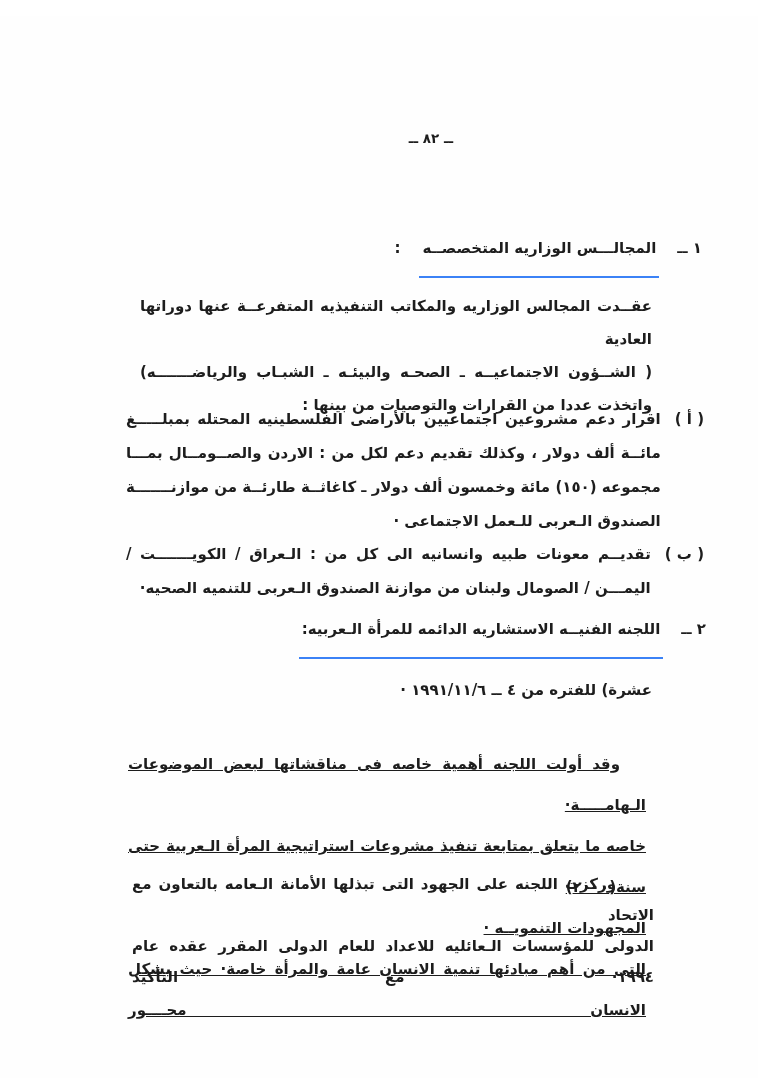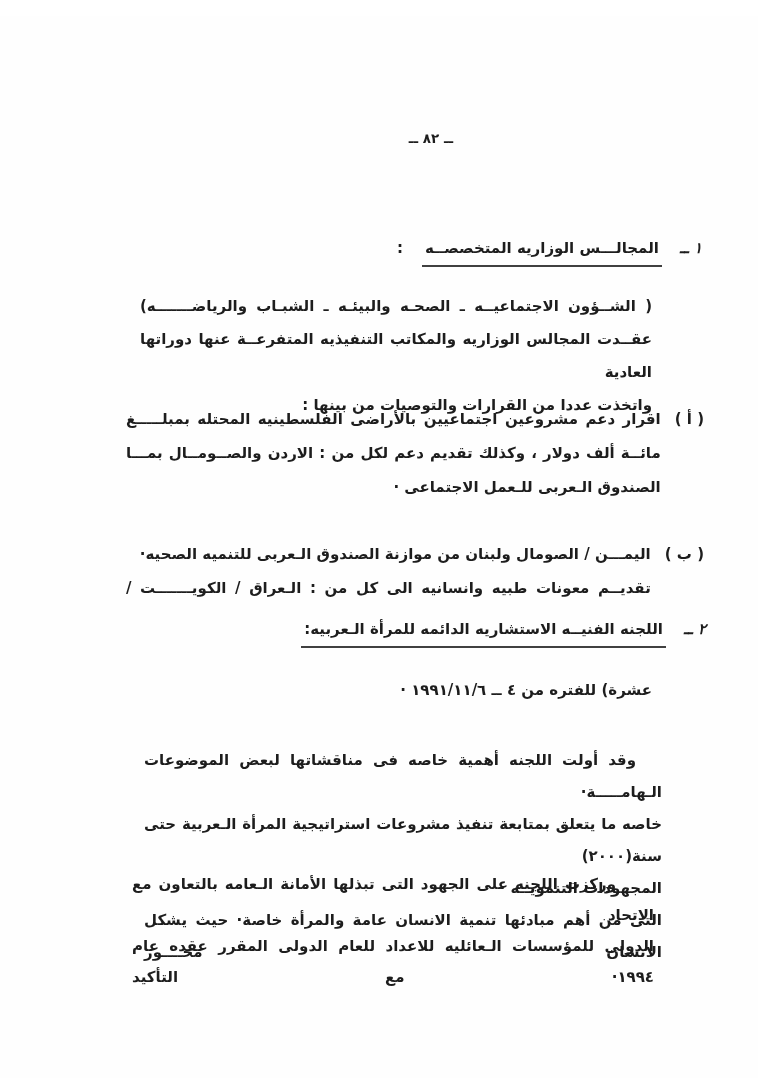--- a/index.html
+++ b/index.html
@@ -20,27 +20,27 @@
     text-align:center;padding-left:104px;
     font-size:13.5px;letter-spacing:1px;
   }
   .heading{
     position:absolute;
     display:flex;align-items:flex-start;gap:18px;
     font-size:15px;white-space:nowrap;
   }
   .h1{top:223px;right:56px;}
   .h2{top:604px;right:52px;}
-  .hnum{flex:none;font-style:italic;}
-  .htitle{border-bottom:2px solid #404040;padding:0 3px 8px 3px;}
+  .hnum{flex:none;}
+  .htitle{border-bottom:2px solid #3b82f6;padding:0 3px 19px 3px;}
   .hsuffix{margin-right:1px;}
   .para{position:absolute;font-size:15px;}
   .intro{top:274px;right:106px;width:512px;line-height:33px;}
   .p-tm{top:658px;right:106px;width:514px;line-height:33px;}
-  .p-wqd{top:728px;right:96px;width:518px;line-height:32px;}
+  .p-wqd{top:728px;right:112px;width:518px;line-height:41px;text-decoration:underline;}
   .p-wrk{top:853px;right:104px;width:522px;line-height:31px;}
   .item{
     position:absolute;right:54px;left:126px;
     display:flex;gap:14px;align-items:flex-start;
     font-size:15px;line-height:34px;
   }
   .item-a{top:386px;}
   .item-b{top:521px;}
   .item .marker{flex:none;}
   .item .itext{flex:1;min-width:0;}
@@ -56,39 +56,40 @@
 
   <div class="pageno">ــ  ٨٢  ــ</div>
 
   <div class="heading h1">
     <span class="hnum">١ ــ</span>
     <span class="htitle">المجالـــس الوزاريه المتخصصــه</span>
     <span class="hsuffix">:</span>
   </div>
 
   <div class="para intro">
+    <div class="line just">عقــدت المجالس الوزاريه والمكاتب التنفيذيه المتفرعــة عنها دوراتها العادية</div>
     <div class="line just">( الشــؤون الاجتماعيــه ـ الصحـه والبيئـه ـ الشبـاب والرياضـــــــه)</div>
-    <div class="line just">عقــدت المجالس الوزاريه والمكاتب التنفيذيه المتفرعــة عنها دوراتها العادية</div>
     <div class="line">واتخذت عددا من القرارات والتوصيات من بينها :</div>
   </div>
 
   <div class="item item-a">
     <div class="marker">( أ )</div>
     <div class="itext">
       <div class="line just">اقرار دعم مشروعين اجتماعيين بالأراضى الفلسطينيه المحتله بمبلـــــغ</div>
       <div class="line just">مائــة ألف دولار ، وكذلك تقديم دعم لكل من :  الاردن والصــومــال بمـــا</div>
+      <div class="line just">مجموعه (١٥٠) مائة وخمسون ألف دولار ـ كاغاثــة طارئــة من موازنـــــــة</div>
       <div class="line">الصندوق الـعربى للـعمل الاجتماعى ·</div>
     </div>
   </div>
 
   <div class="item item-b">
     <div class="marker">( ب )</div>
     <div class="itext">
+      <div class="line just">تقديــم معونات طبيه وانسانيه الى كل من :  الـعراق /  الكويـــــــت   /</div>
       <div class="line">اليمـــن /  الصومال  ولبنان من موازنة الصندوق الـعربى للتنميه الصحيه·</div>
-      <div class="line just">تقديــم معونات طبيه وانسانيه الى كل من :  الـعراق /  الكويـــــــت   /</div>
     </div>
   </div>
 
   <div class="heading h2">
     <span class="hnum">٢ ــ</span>
     <span class="htitle">اللجنه الفنيــه الاستشاريه الدائمه للمرأة الـعربيه:</span>
   </div>
 
   <div class="para p-tm">
     <div class="line">عشرة)  للفتره من  ٤   ــ   ١٩٩١/١١/٦ ·</div>

